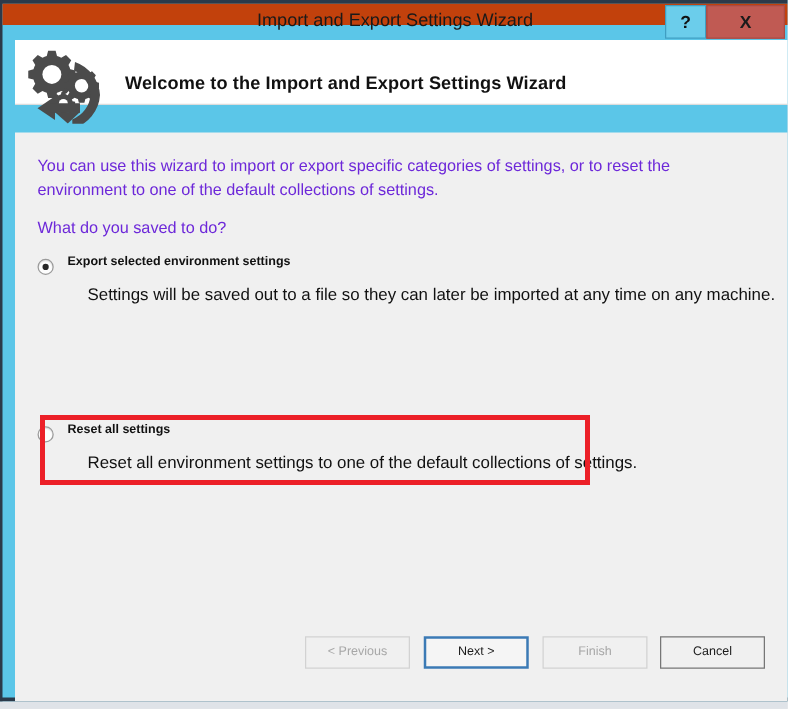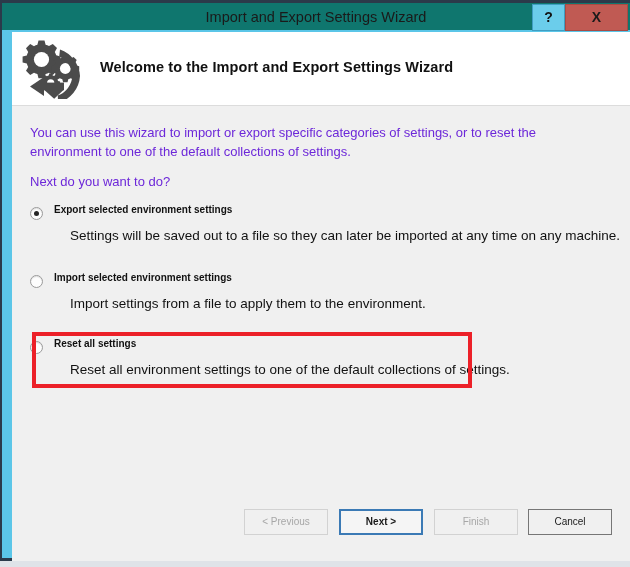--- a/index.html
+++ b/index.html
@@ -26,22 +26,22 @@
     border-left: 2px solid #2b3a4a;
     border-right: 0;
     border-bottom: 3px solid #2b3a4a;
   }
 
   
   #titlebar {
     position: absolute;
     left: 0; top: 0;
     width: 628px;
-    height: 27px;
-    background: #0f766e;
+    height: 17px;
+    background: #c2410c;
   }
   #title-text {
     position: absolute;
     left: 0; top: 0;
     width: 628px;
     height: 29px;
     line-height: 29px;
     text-align: center;
     font-size: 14.5px;
     color: #1a1a1a;
@@ -72,21 +72,21 @@
     border: 1px solid #a84a44;
     color: #1b1b1b;
   }
 
   
   #header {
     position: absolute;
     left: 10px;
     top: 29px;
     width: 618px;
-    height: 74px;
+    height: 52px;
     background: #ffffff;
     border-bottom: 1px solid #dcdcdc;
     box-sizing: border-box;
   }
   #wizard-icon {
     position: absolute;
     left: 8px;
     top: 5px;
     width: 72px;
     height: 62px;
@@ -223,21 +223,21 @@
   }
   .btn.focused {
     border: 2px solid #3b7ab5;
     background: #f5f5f5;
     line-height: 22px;
   }
   .btn.strong {
     border: 1px solid #767676;
   }
   #btn-previous { left: 232px; }
-  #btn-next     { left: 327px; font-weight: bold; }
+  #btn-next     { left: 327px; }
   #btn-finish   { left: 422px; }
   #btn-cancel   { left: 516px; }
 </style>
 </head>
 <body>
 
 <div id="window">
 
   <div id="titlebar">
     <div id="title-text">Import and Export Settings Wizard</div>
@@ -265,37 +265,30 @@
           <rect x="20" y="45.6" width="24" height="7.6"></rect>
         </g>
       </svg>
     </div>
     <div id="header-title">Welcome to the Import and Export Settings Wizard</div>
   </div>
 
   <div id="body">
 
     <div class="para" id="intro-text">You can use this wizard to import or export specific categories of settings, or to reset the environment to one of the default collections of settings.</div>
-    <div class="para" id="question-text">Next do you want to do?</div>
+    <div class="para" id="question-text">What do you saved to do?</div>
 
     <div class="option" id="option-export">
       <div class="opt-row">
         <span class="radio checked"></span>
         <span class="opt-label">Export selected environment settings</span>
       </div>
       <div class="opt-desc">Settings will be saved out to a file so they can later be imported at any time on any machine.</div>
     </div>
 
-    <div class="option" id="option-import">
-      <div class="opt-row">
-        <span class="radio"></span>
-        <span class="opt-label">Import selected environment settings</span>
-      </div>
-      <div class="opt-desc">Import settings from a file to apply them to the environment.</div>
-    </div>
 
     <div class="option" id="option-reset">
       <div class="opt-row">
         <span class="radio"></span>
         <span class="opt-label">Reset all settings</span>
       </div>
       <div class="opt-desc">Reset all environment settings to one of the default collections of settings.</div>
     </div>
 
     <div id="reset-highlight"></div>

